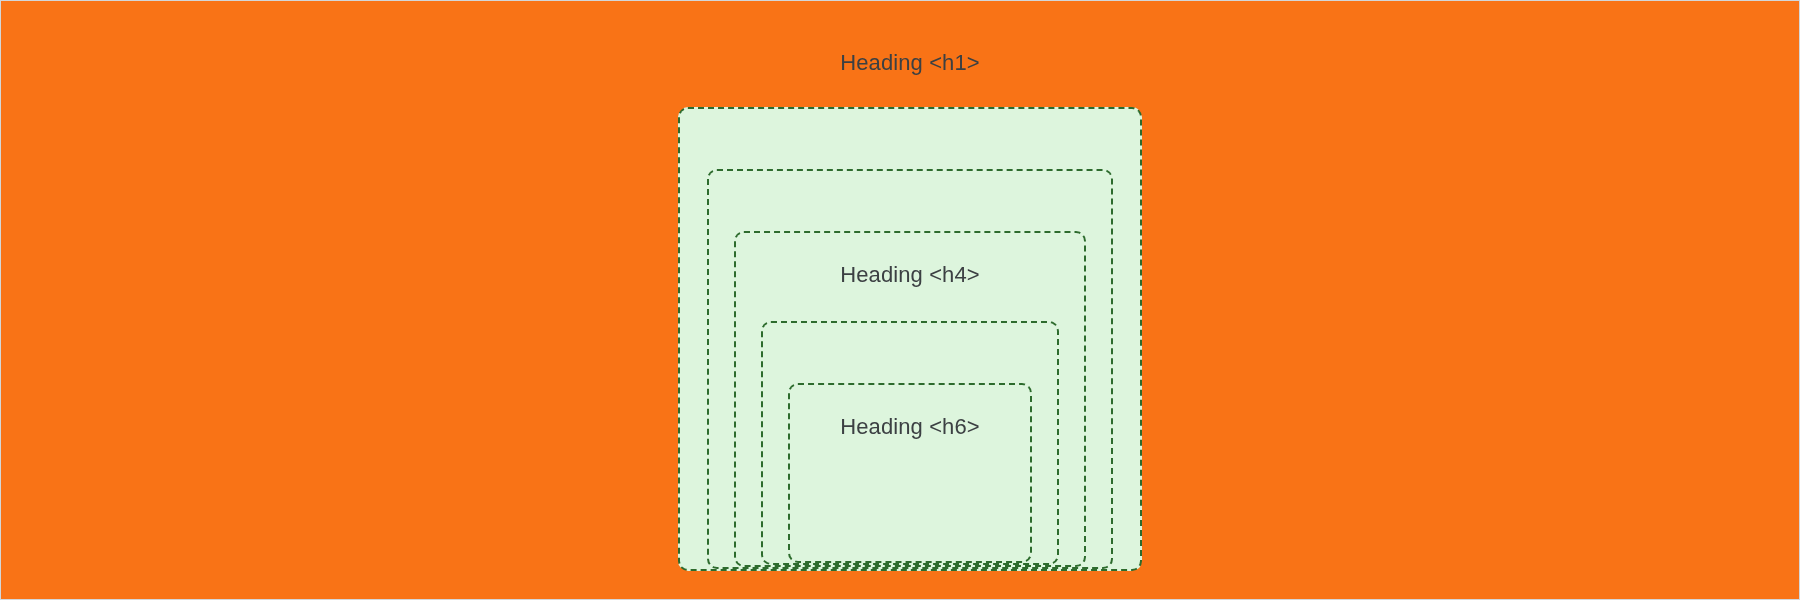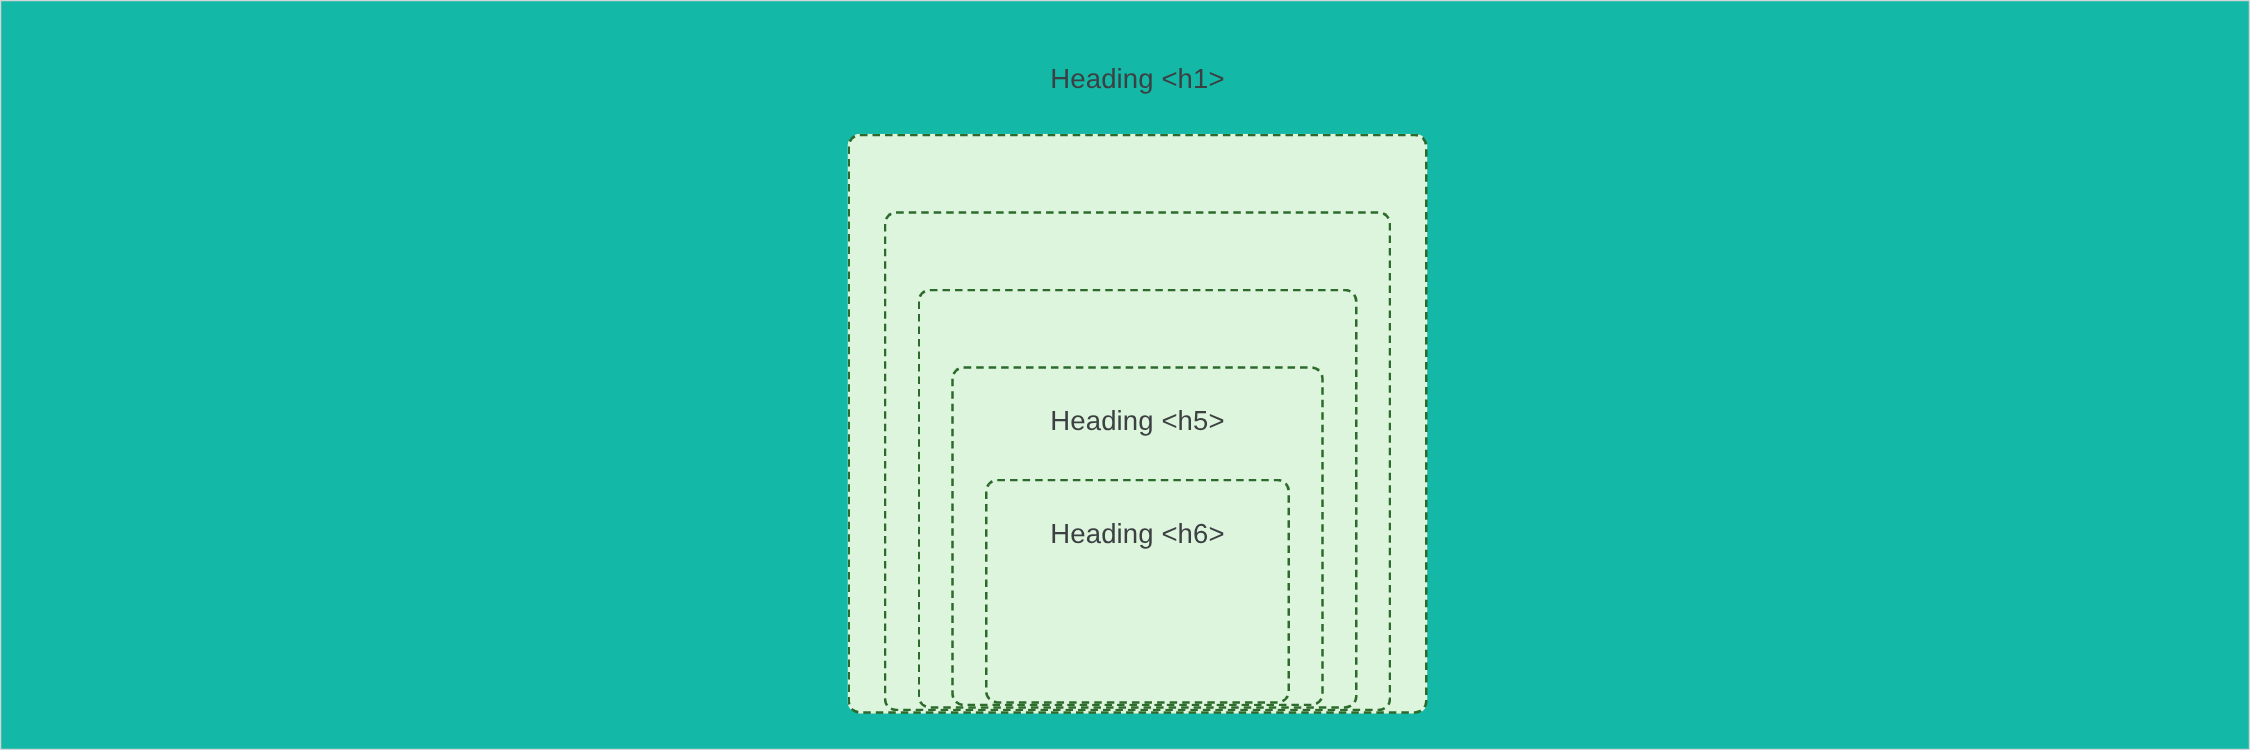--- a/index.html
+++ b/index.html
@@ -16,21 +16,21 @@
 
   
   #page-frame {
     position: absolute;
     left: 0;
     top: 0;
     width: 1800px;
     height: 600px;
     box-sizing: border-box;
     border: 1px solid #d3d6d9;
-    background: #14b8a6;
+    background: #f97316;
     overflow: hidden;
   }
 
   
   #heading-demo {
     position: absolute;
     left: 677px;
     top: 48px;
     width: 464px;
   }
@@ -86,24 +86,24 @@
     <span id="h1-title" class="heading-title">Heading &lt;h1&gt;</span>
 
     <div class="heading-box box-level-2">
 
 
       <div class="heading-box box-level-3">
 
 
         <div class="heading-box box-level-4">
 
+          <span class="heading-title">Heading &lt;h4&gt;</span>
 
           <div class="heading-box box-level-5">
 
-            <span class="heading-title">Heading &lt;h5&gt;</span>
 
             <div class="heading-box box-level-6">
 
               <span class="heading-title">Heading &lt;h6&gt;</span>
 
             </div>
 
           </div>
 
         </div>

